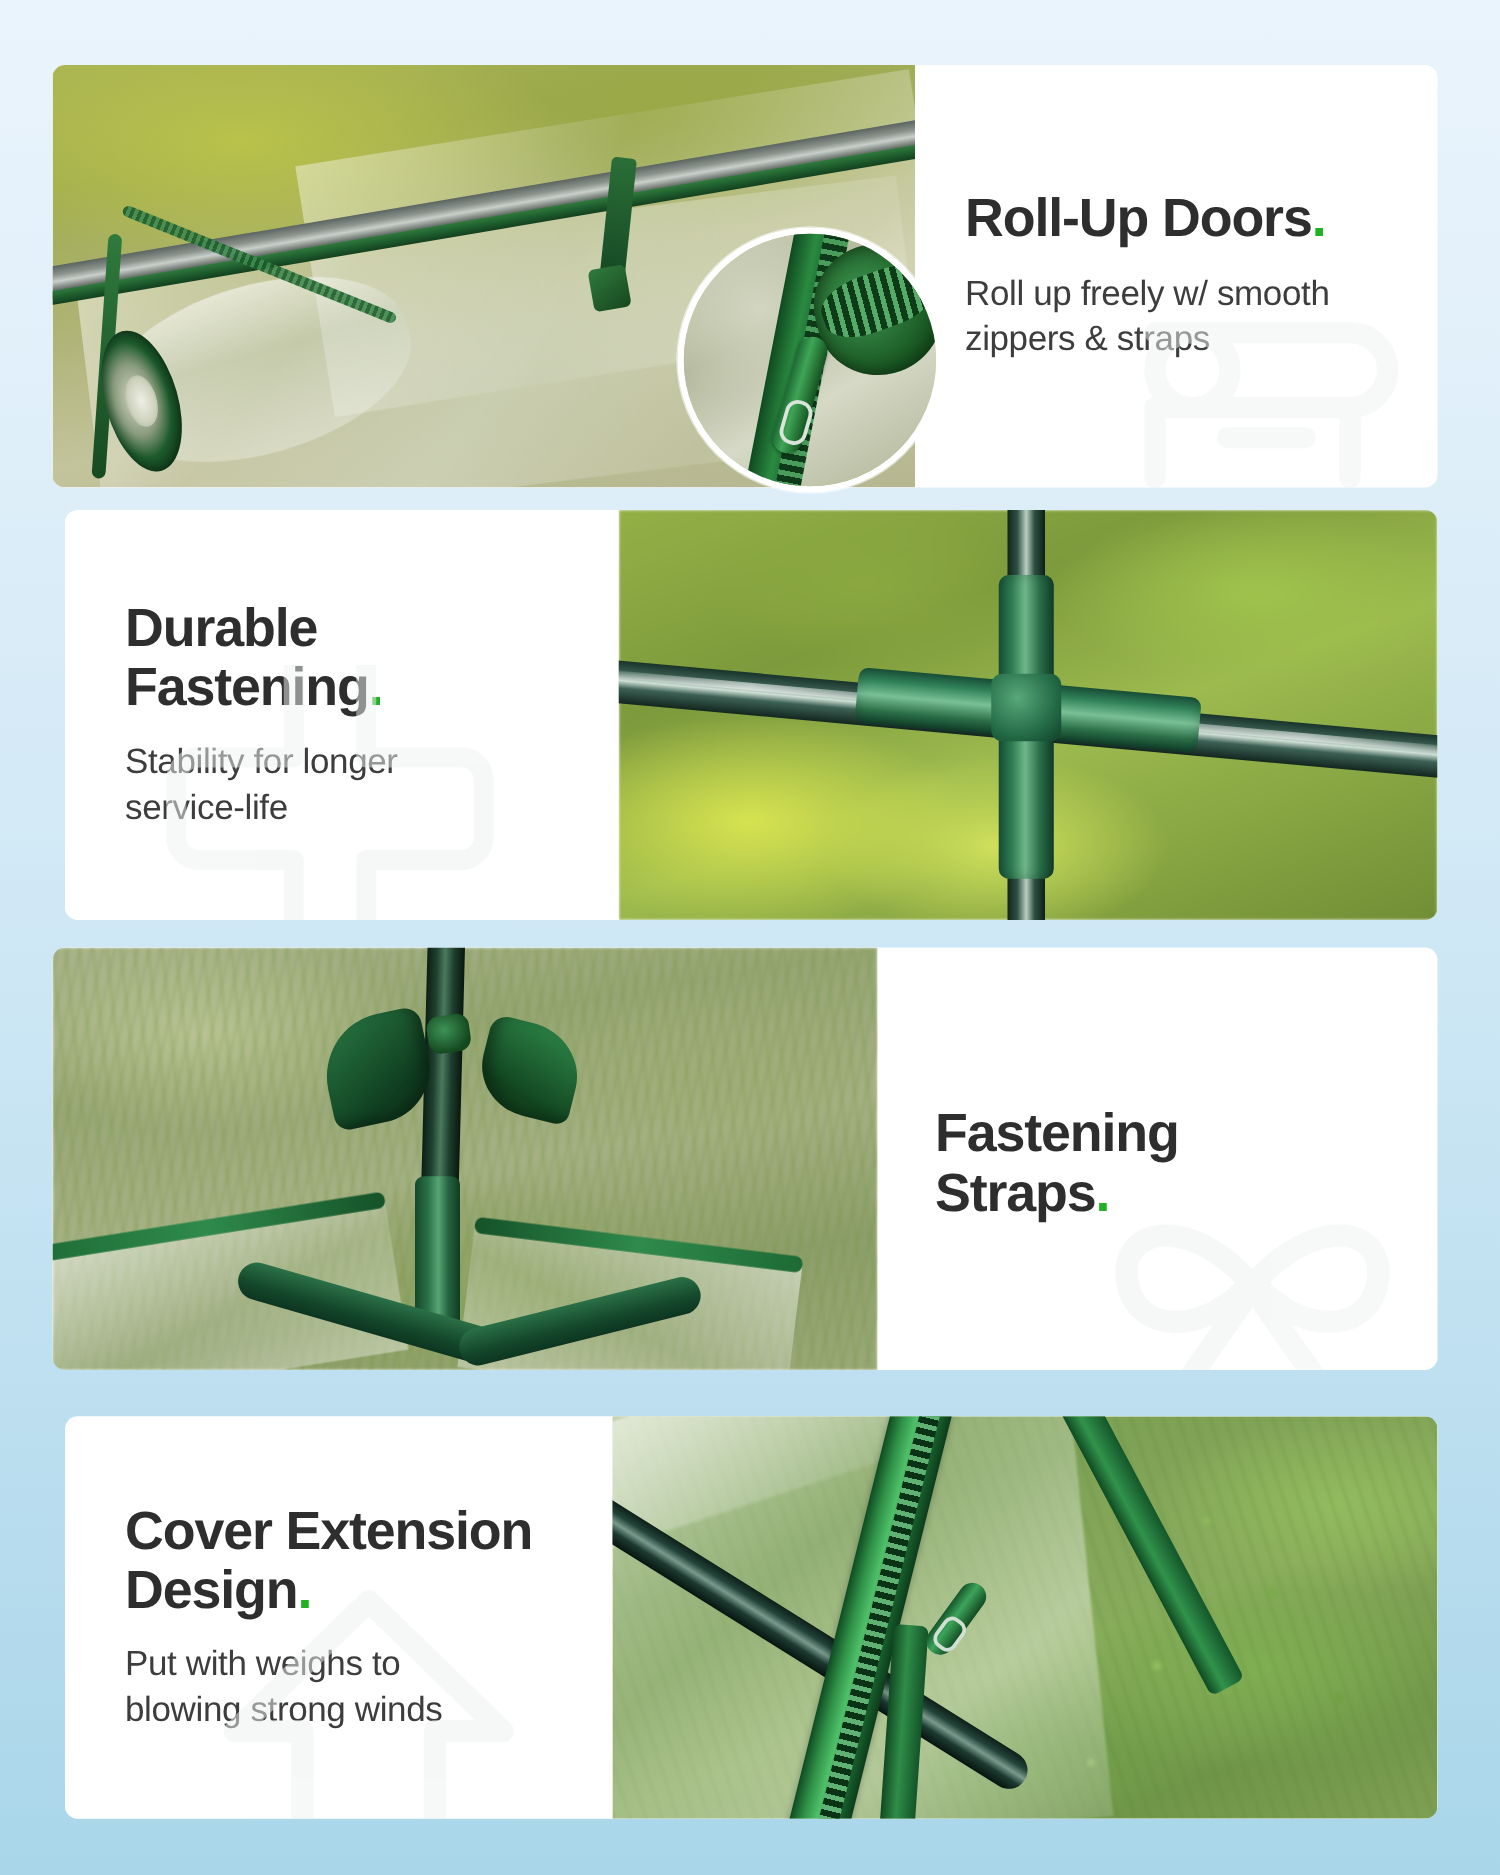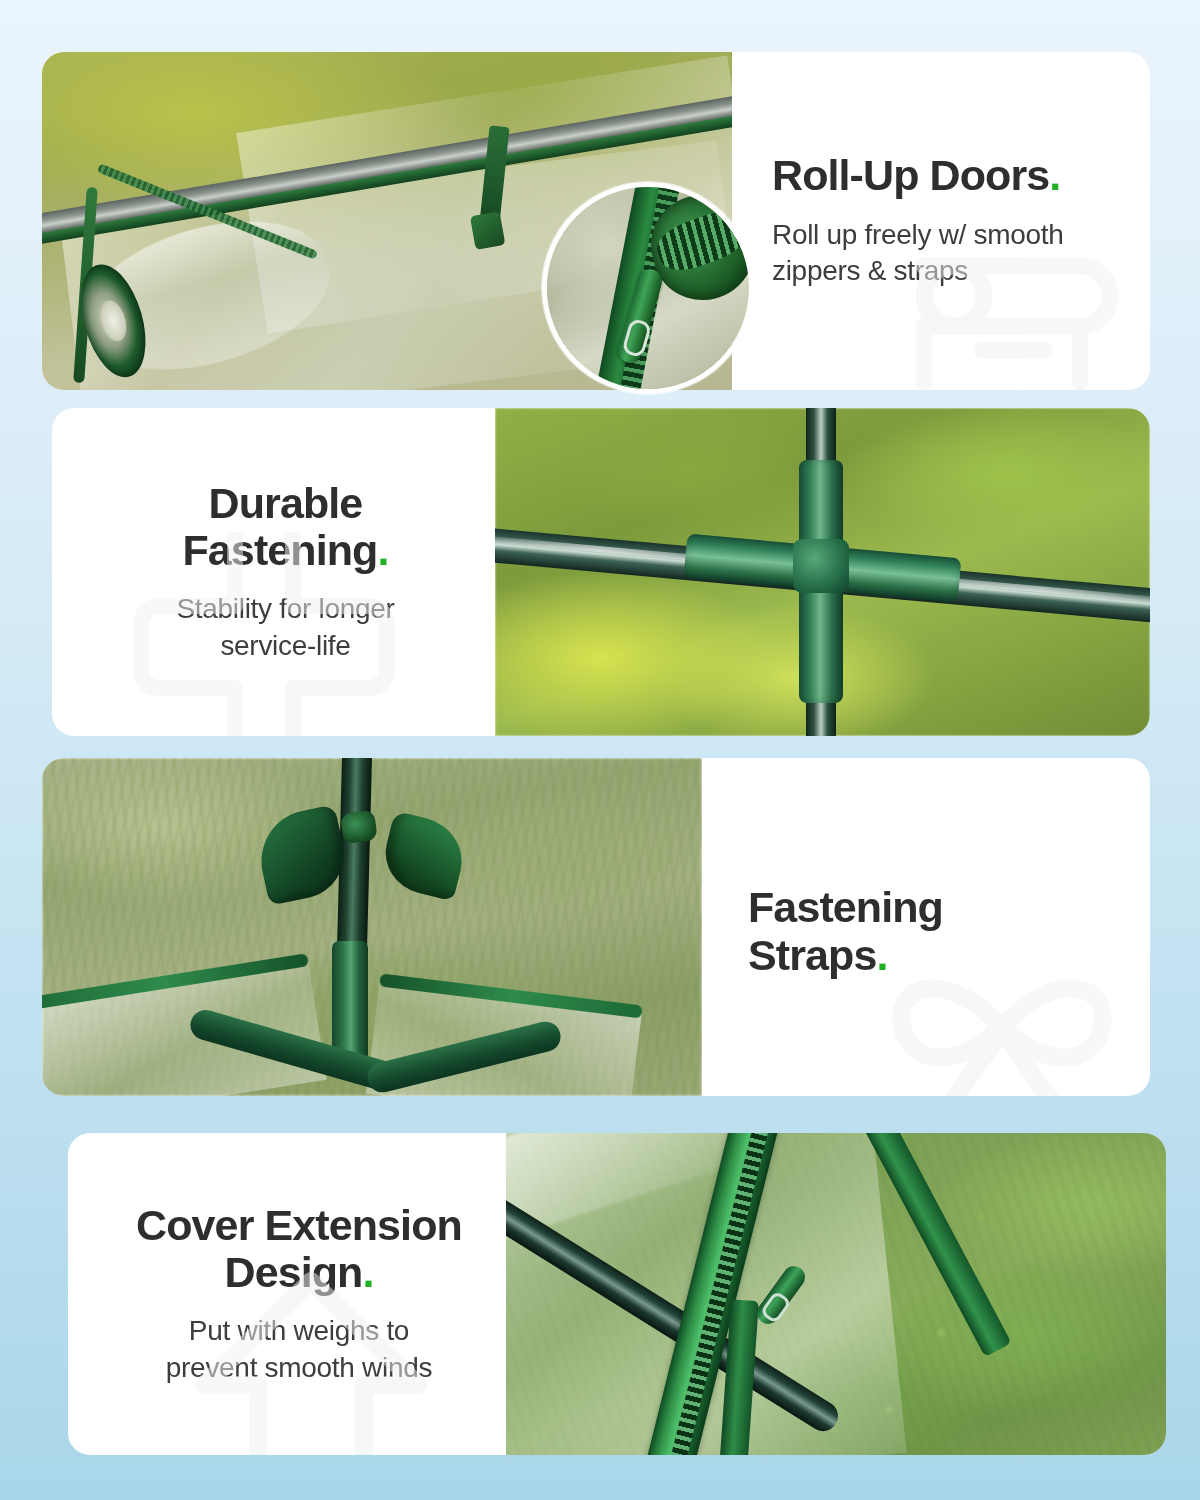--- a/index.html
+++ b/index.html
@@ -7,25 +7,25 @@
   body {
     font-family:"Liberation Sans", sans-serif;
     background:linear-gradient(180deg,#eaf4fc 0%,#e2f0fa 18%,#d2e9f6 45%,#bfe0f0 72%,#a9d6e9 100%);
     overflow:hidden;
     position:relative;
   }
 
   .card {
     position:absolute;
     background:#ffffff;
-    border-radius:22px;
+    border-radius:10px;
     overflow:hidden;
     display:flex;
   }
-  .card.rev { flex-direction:row-reverse;text-align:center; }
+  .card.rev { flex-direction:row-reverse; }
 
   
   .photo {
     position:relative;
     overflow:hidden;
     flex:0 0 auto;
   }
   .photo-inner { position:absolute; inset:0; }
 
   
@@ -327,21 +327,21 @@
     background:linear-gradient(200deg,rgba(255,255,255,.50),rgba(228,234,224,.20) 55%,rgba(255,255,255,.38));
     transform:rotate(7deg); filter:blur(.5px);
   }
   .p3-filmR::after{
     content:""; position:absolute; left:0; top:-6px; width:100%; height:13px;
     background:linear-gradient(90deg,#155228,#2f8a4c 50%,#1d6a35);
     border-radius:6px;
   }
 
   
-  #card4 { left:68px; top:1133px; width:1098px; height:322px; }
+  #card4 { left:52px; top:1133px; width:1098px; height:322px; }
   #card4 .photo { width:660px; height:322px; }
   #card4 .textpane { padding-left:48px; padding-right:24px; }
   #card4 .wm { right:70px; bottom:-48px; }
 
   .p4-bg {
     position:absolute; inset:0;
     background:
       radial-gradient(ellipse 40% 40% at 78% 62%, #7fae52 0%, rgba(127,174,82,0) 66%),
       radial-gradient(ellipse 36% 34% at 88% 22%, #92bb5e 0%, rgba(146,187,94,0) 64%),
       radial-gradient(ellipse 34% 32% at 52% 84%, #6f9e47 0%, rgba(111,158,71,0) 66%),
@@ -552,16 +552,16 @@
       <svg width="250" height="240" viewBox="0 0 250 240">
         <path d="M125 18 L232 122 H178 V232 H72 V122 H18 Z" fill="none" stroke="#eff1f1" stroke-width="18" stroke-linejoin="round"></path>
       </svg>
     </div>
     <div class="title">
       <span>Cover Extension</span><br>
       <span>Design</span><span class="dot">.</span>
     </div>
     <div class="sub">
       <span>Put with weighs to</span><br>
-      <span>prevent smooth winds</span>
+      <span>blowing strong winds</span>
     </div>
   </div>
 </div>
 
 </body></html>

